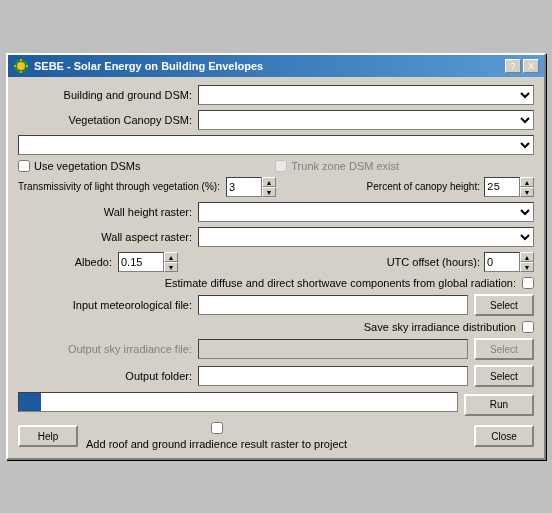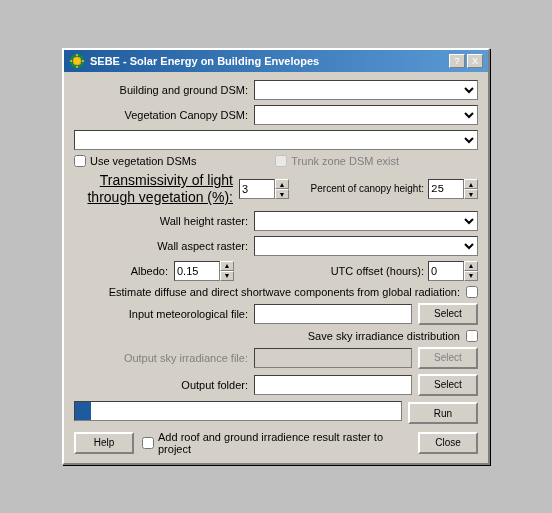--- a/index.html
+++ b/index.html
@@ -7,21 +7,21 @@
       font-family: Arial, sans-serif;
       font-size: 11px;
       background: #c0c0c0;
       display: flex;
       justify-content: center;
       align-items: center;
       width: 552px;
       height: 513px;
     }
     .window {
-      width: 428px;
+      width: 540px;
       background: #d4d0c8;
       border: 2px solid #ffffff;
       border-right-color: #808080;
       border-bottom-color: #808080;
       box-shadow: 1px 1px 0 #000;
     }
     .title-bar {
       background: linear-gradient(to right, #1e5b9e, #5b9bd5);
       color: white;
       padding: 3px 5px;
@@ -70,23 +70,22 @@
     }
     .label {
       text-align: right;
       color: #000;
       min-width: 180px;
       padding-right: 6px;
     }
     .label-small {
       text-align: right;
       color: #000;
-      font-size: 14px;
+      font-size: 10px;
       line-height: 1.2;
-      text-decoration: underline;
     }
     .select-wrapper {
       flex: 1;
       position: relative;
     }
     select {
       width: 100%;
       height: 20px;
       background: white;
       border: 1px solid #808080;
@@ -374,20 +373,20 @@
 
     <div style="display:flex;align-items:center;gap:6px;margin-bottom:5px;">
       <div class="progress-bar-container" style="flex:1;">
         <div class="progress-bar-fill"></div>
       </div>
       <button class="btn" style="min-width:70px;">Run</button>
     </div>
 
     <div class="bottom-row">
       <button class="btn">Help</button>
-      <div style="display:flex;align-items:center;gap:4px;">
+      <div style="display:flex;align-items:center;gap:4px;flex-direction:column;">
         <input type="checkbox" style="">
         <span>Add roof and ground irradience result raster to project</span>
       </div>
       <button class="btn right-align">Close</button>
     </div>
   </div>
 </div>
 
 </body></html>

